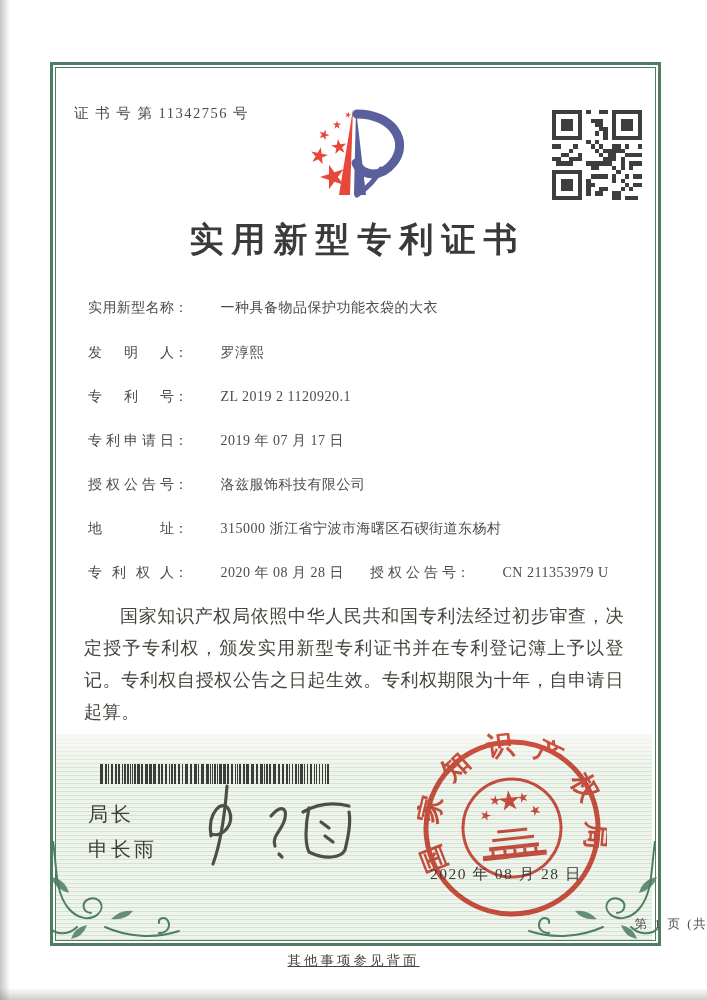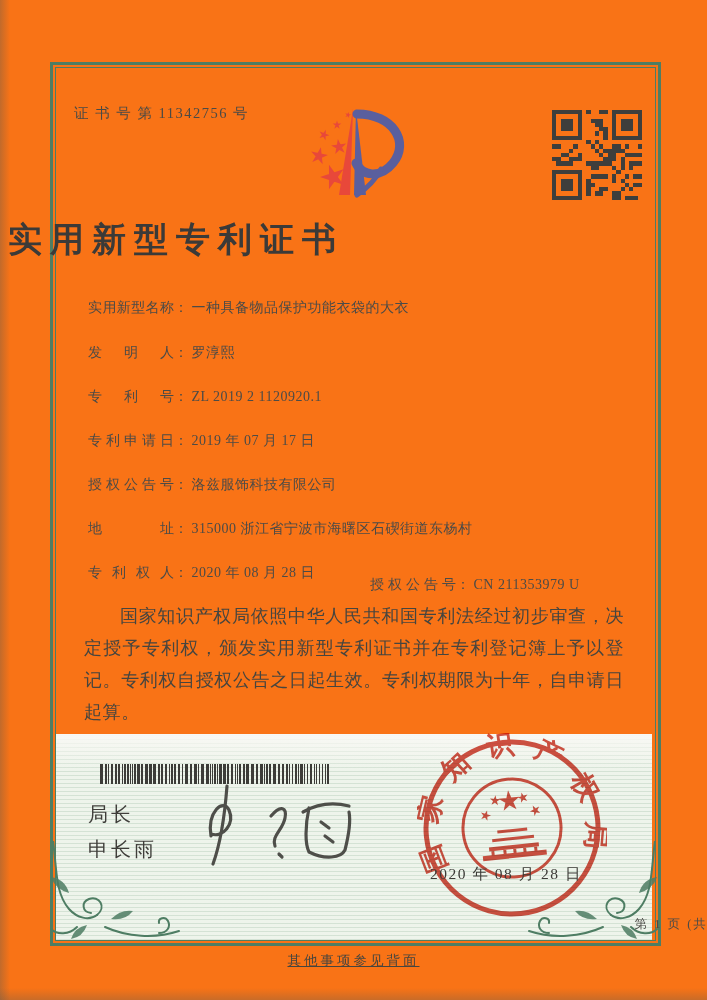--- a/index.html
+++ b/index.html
@@ -3,21 +3,21 @@
 <meta charset="utf-8">
 <style>
   :root{
     --green:#4e7d63;
     --seal-red:#cf3a2a;
     --ink:#45443f;
   }
   html,body{margin:0;padding:0;background:#e9e9e5;}
   .page{
     position:relative;width:707px;height:1000px;margin:0 auto;
-    background:#f97316;overflow:hidden;
+    background:#ffffff;overflow:hidden;
     font-family:"Liberation Serif","DejaVu Serif",serif;
     color:var(--ink);
   }
   .edge-left{position:absolute;left:0;top:0;width:10px;height:100%;
     background:linear-gradient(90deg,rgba(90,90,82,.35),rgba(90,90,82,0));pointer-events:none;}
   .edge-bottom{position:absolute;left:0;bottom:0;width:100%;height:12px;
     background:linear-gradient(0deg,rgba(90,90,82,.30),rgba(90,90,82,0));pointer-events:none;}
 
   .band{position:absolute;left:56px;top:734px;width:596px;height:206px;
     background:
@@ -30,30 +30,30 @@
 
   .orn{position:absolute;width:135px;height:105px;z-index:3;}
   .orn-left{left:47px;top:841px;}
   .orn-right{left:526px;top:841px;transform:scaleX(-1);}
 
   .cert-no{position:absolute;left:74px;top:104px;font-size:14.5px;letter-spacing:1.5px;color:#4a4a46;}
   .logo{position:absolute;left:293px;top:99px;width:125px;height:100px;}
   .qr{position:absolute;left:552px;top:110px;width:90px;height:90px;}
   .qr svg{width:100%;height:100%;shape-rendering:crispEdges;fill:#3e3e3c;}
 
-  .title{position:absolute;left:0;top:217px;width:100%;
+  .title{position:absolute;left:0;top:217px;width:100%;text-align:center;
     font-size:34px;font-weight:600;letter-spacing:8px;text-indent:8px;color:#3b3a38;}
 
   .fields{position:absolute;left:88px;top:0;width:545px;font-size:14px;color:#4c4b47;}
   .frow{position:absolute;left:0;width:545px;height:20px;white-space:nowrap;}
   .r0{top:299px}.r1{top:344px}.r2{top:388px}.r3{top:432px}.r4{top:476px}.r5{top:520px}.r6{top:564px}
   .flabel{display:inline-block;width:86px;text-align:justify;text-align-last:justify;vertical-align:top;}
   .colon{display:inline-block;}
-  .fvalue{letter-spacing:.5px;}
-  .pair2{position:absolute;left:282px;top:12px;white-space:nowrap;}
+  .fvalue{letter-spacing:.5px;margin-left:29px;}
+  .pair2{position:absolute;left:282px;top:0;white-space:nowrap;}
 
   .paras{position:absolute;left:84px;top:600px;width:540px;font-size:18px;
     line-height:1.78;letter-spacing:.6px;color:#46453f;text-align:justify;}
   .paras p{margin:0 0 2px 0;text-indent:2em;}
 
   .barcode{position:absolute;left:100px;top:764px;width:232px;height:20px;z-index:4;}
   .barcode svg{width:100%;height:100%;fill:#3c3c38;}
 
   .officer{position:absolute;left:88px;z-index:4;font-size:20px;letter-spacing:3px;color:#3f3e3a;}
   .officer-title{top:801px;}

